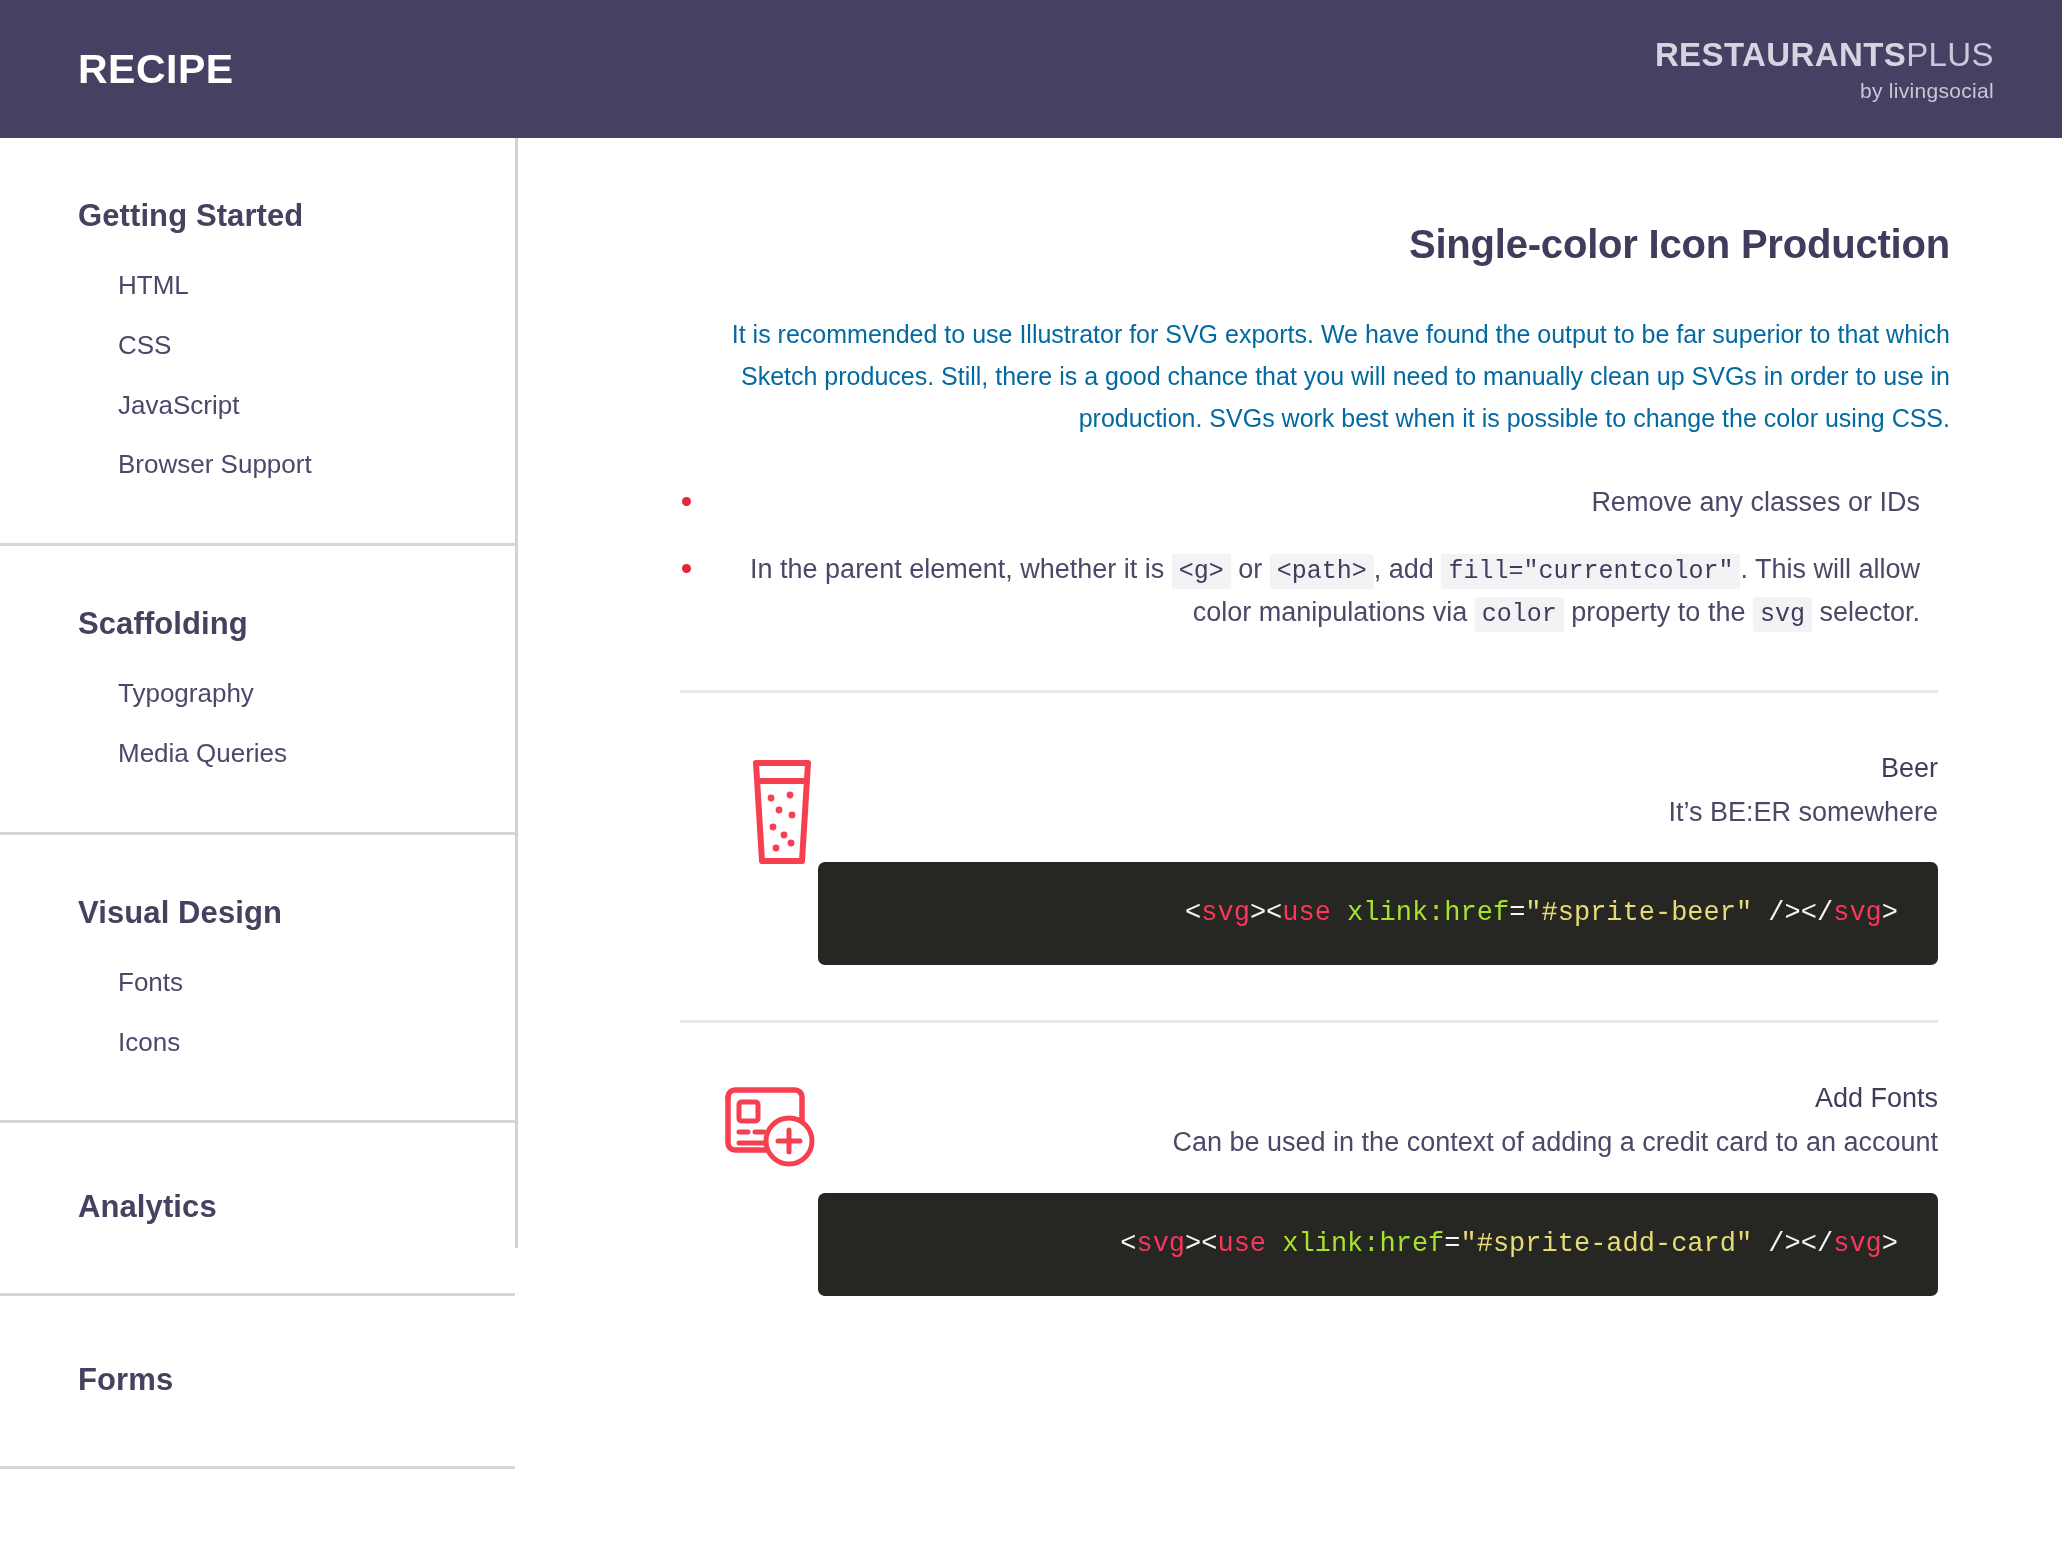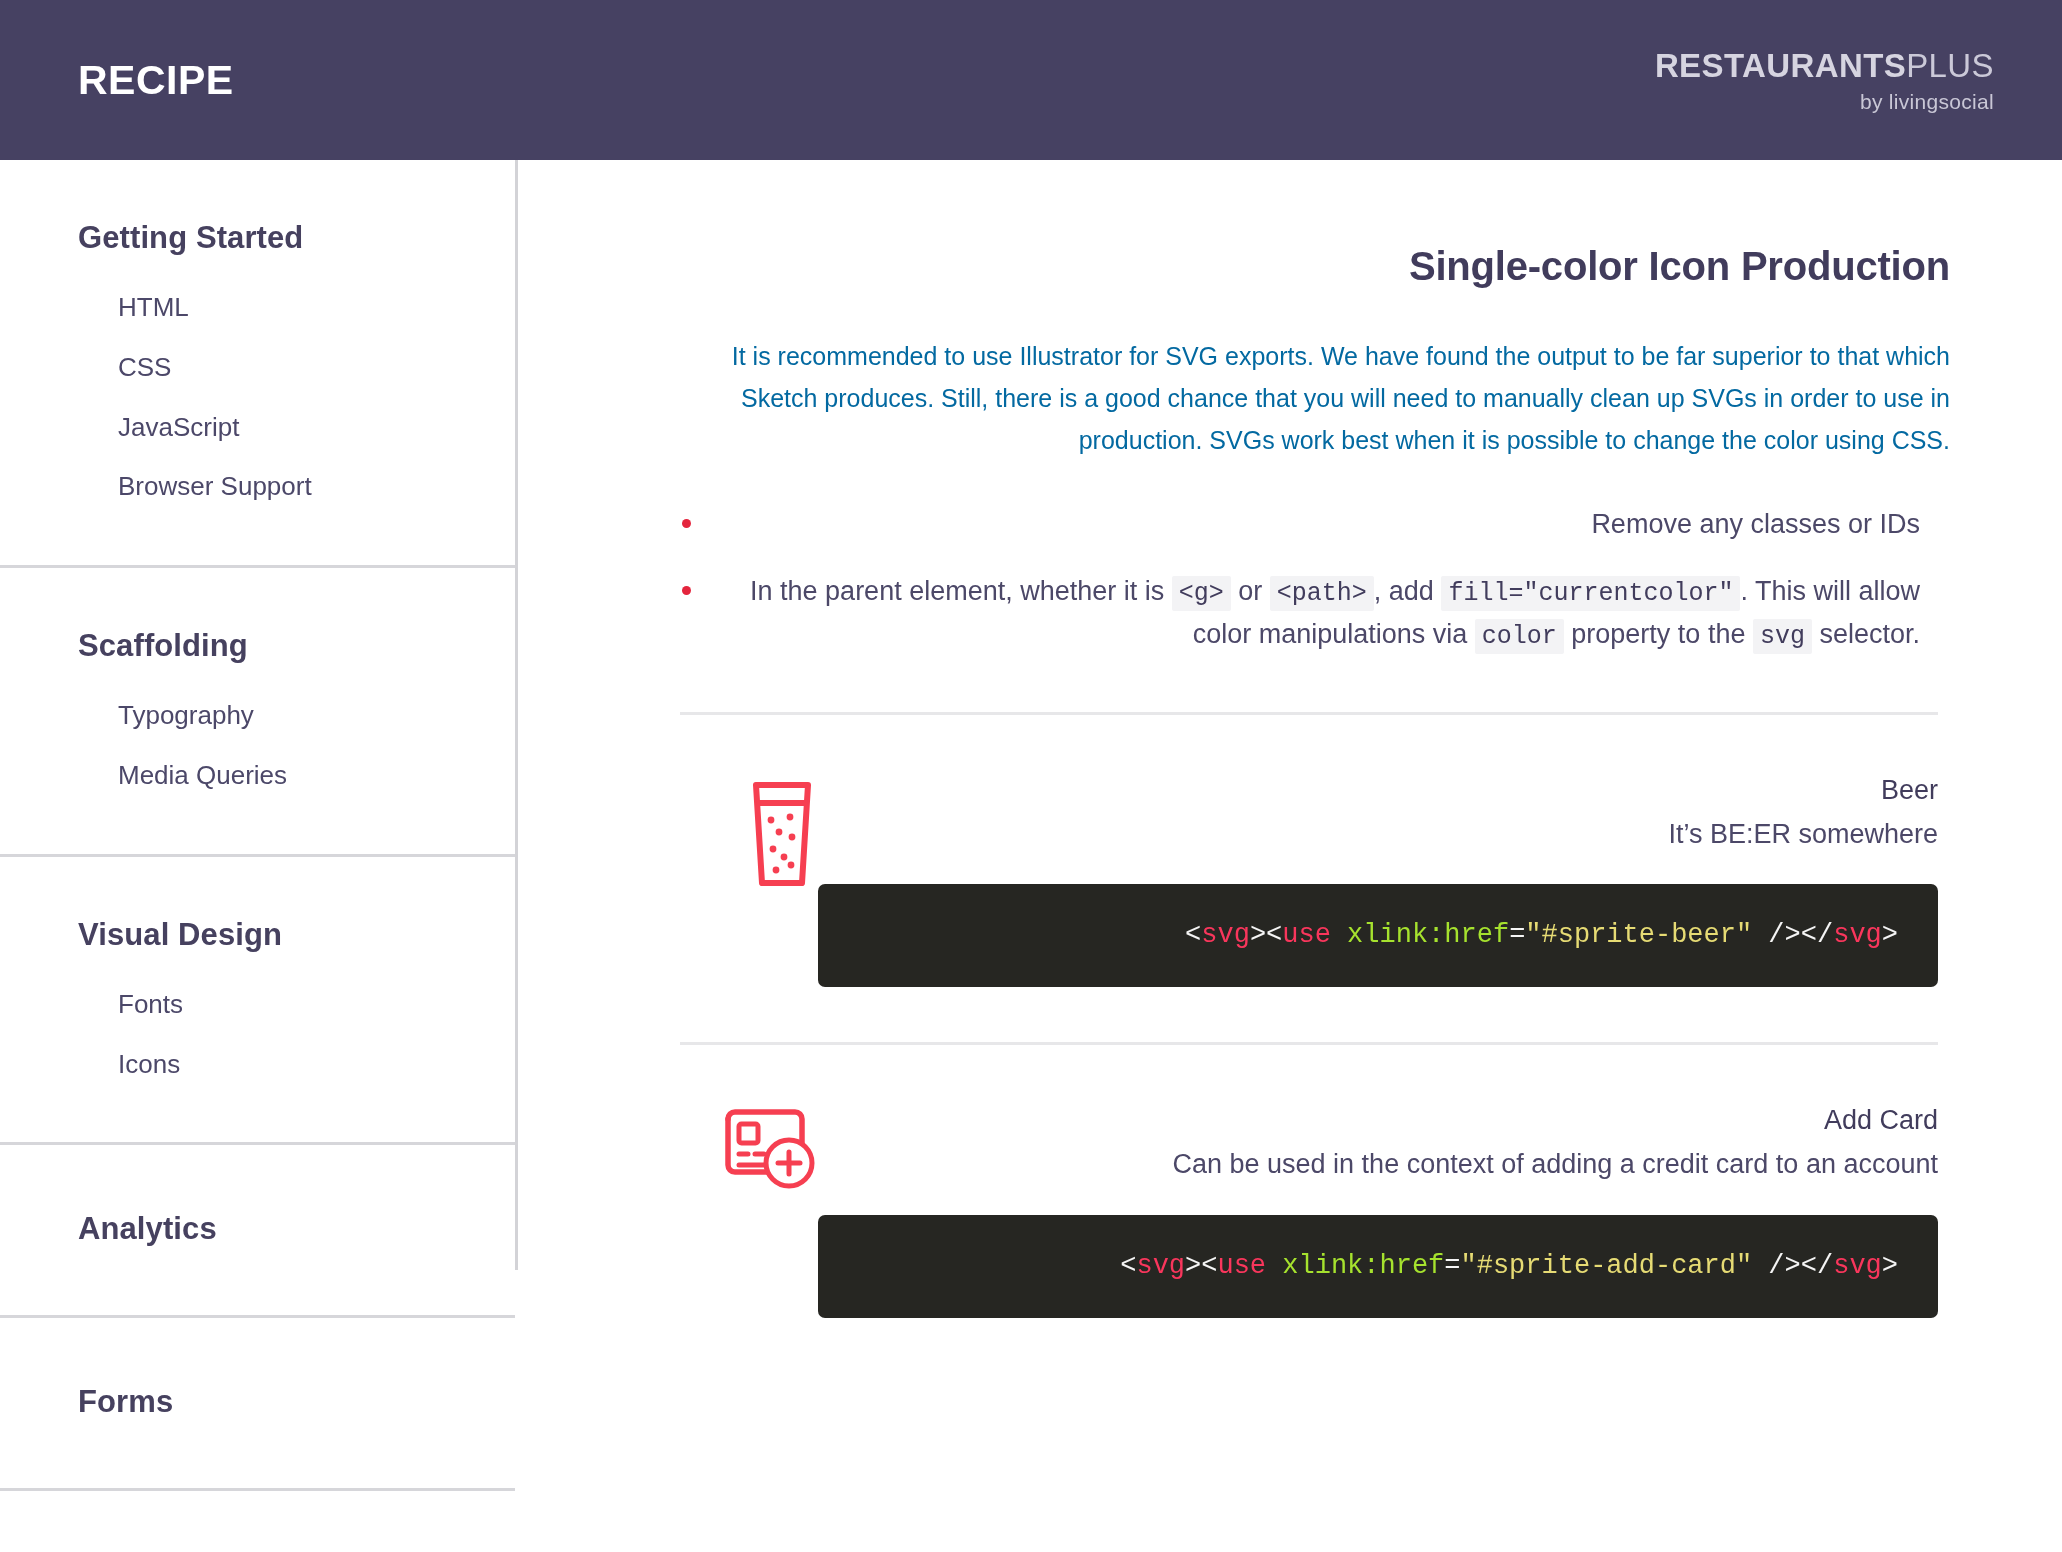--- a/index.html
+++ b/index.html
@@ -7,21 +7,21 @@
   html, body {
     width: 2062px;
     height: 1552px;
     overflow: hidden;
     background: #ffffff;
     font-family: "Liberation Sans", sans-serif;
   }
 
   
   .topbar {
-    height: 160px;
+    height: 138px;
     background: #464162;
     display: flex;
     align-items: center;
     justify-content: space-between;
     padding: 0 68px 0 78px;
   }
   .brand-title {
     color: #ffffff;
     font-size: 41px;
     font-weight: bold;
@@ -261,20 +261,20 @@
               <path d="M4 10 a7 7 0 0 1 7-7 H71 a7 7 0 0 1 7 7 V38" fill="none" stroke="#f63f51" stroke-width="5.5" stroke-linecap="round"></path>
               <path d="M4 10 V56 a7 7 0 0 0 7 7 H52" fill="none" stroke="#f63f51" stroke-width="5.5" stroke-linecap="round"></path>
               <rect x="15" y="15" width="19" height="19" rx="2.5" fill="none" stroke="#f63f51" stroke-width="5"></rect>
               <line x1="15" y1="45" x2="52" y2="45" stroke="#f63f51" stroke-width="5" stroke-linecap="round" stroke-dasharray="9 7"></line>
               <line x1="15" y1="56" x2="46" y2="56" stroke="#f63f51" stroke-width="5" stroke-linecap="round"></line>
               <circle cx="65" cy="54" r="23" fill="#ffffff" stroke="#f63f51" stroke-width="5"></circle>
               <line x1="54" y1="54" x2="76" y2="54" stroke="#f63f51" stroke-width="5" stroke-linecap="round"></line>
               <line x1="65" y1="43" x2="65" y2="65" stroke="#f63f51" stroke-width="5" stroke-linecap="round"></line>
             </svg></div>
           <div class="icon-body">
-            <div class="icon-name">Add Card</div>
+            <div class="icon-name">Add Fonts</div>
             <div class="icon-desc">Can be used in the context of adding a credit card to an account</div>
             <div class="codeblock"><span class="tok-punct">&lt;</span><span class="tok-tag">svg</span><span class="tok-punct">&gt;&lt;</span><span class="tok-tag">use</span><span class="tok-punct"> </span><span class="tok-attr">xlink:href</span><span class="tok-punct">=</span><span class="tok-str">"#sprite-add-card"</span><span class="tok-punct"> /&gt;&lt;/</span><span class="tok-tag">svg</span><span class="tok-punct">&gt;</span></div>
           </div>
         </div>
       </div>
   </main>
 </div>
 
 </body></html>

